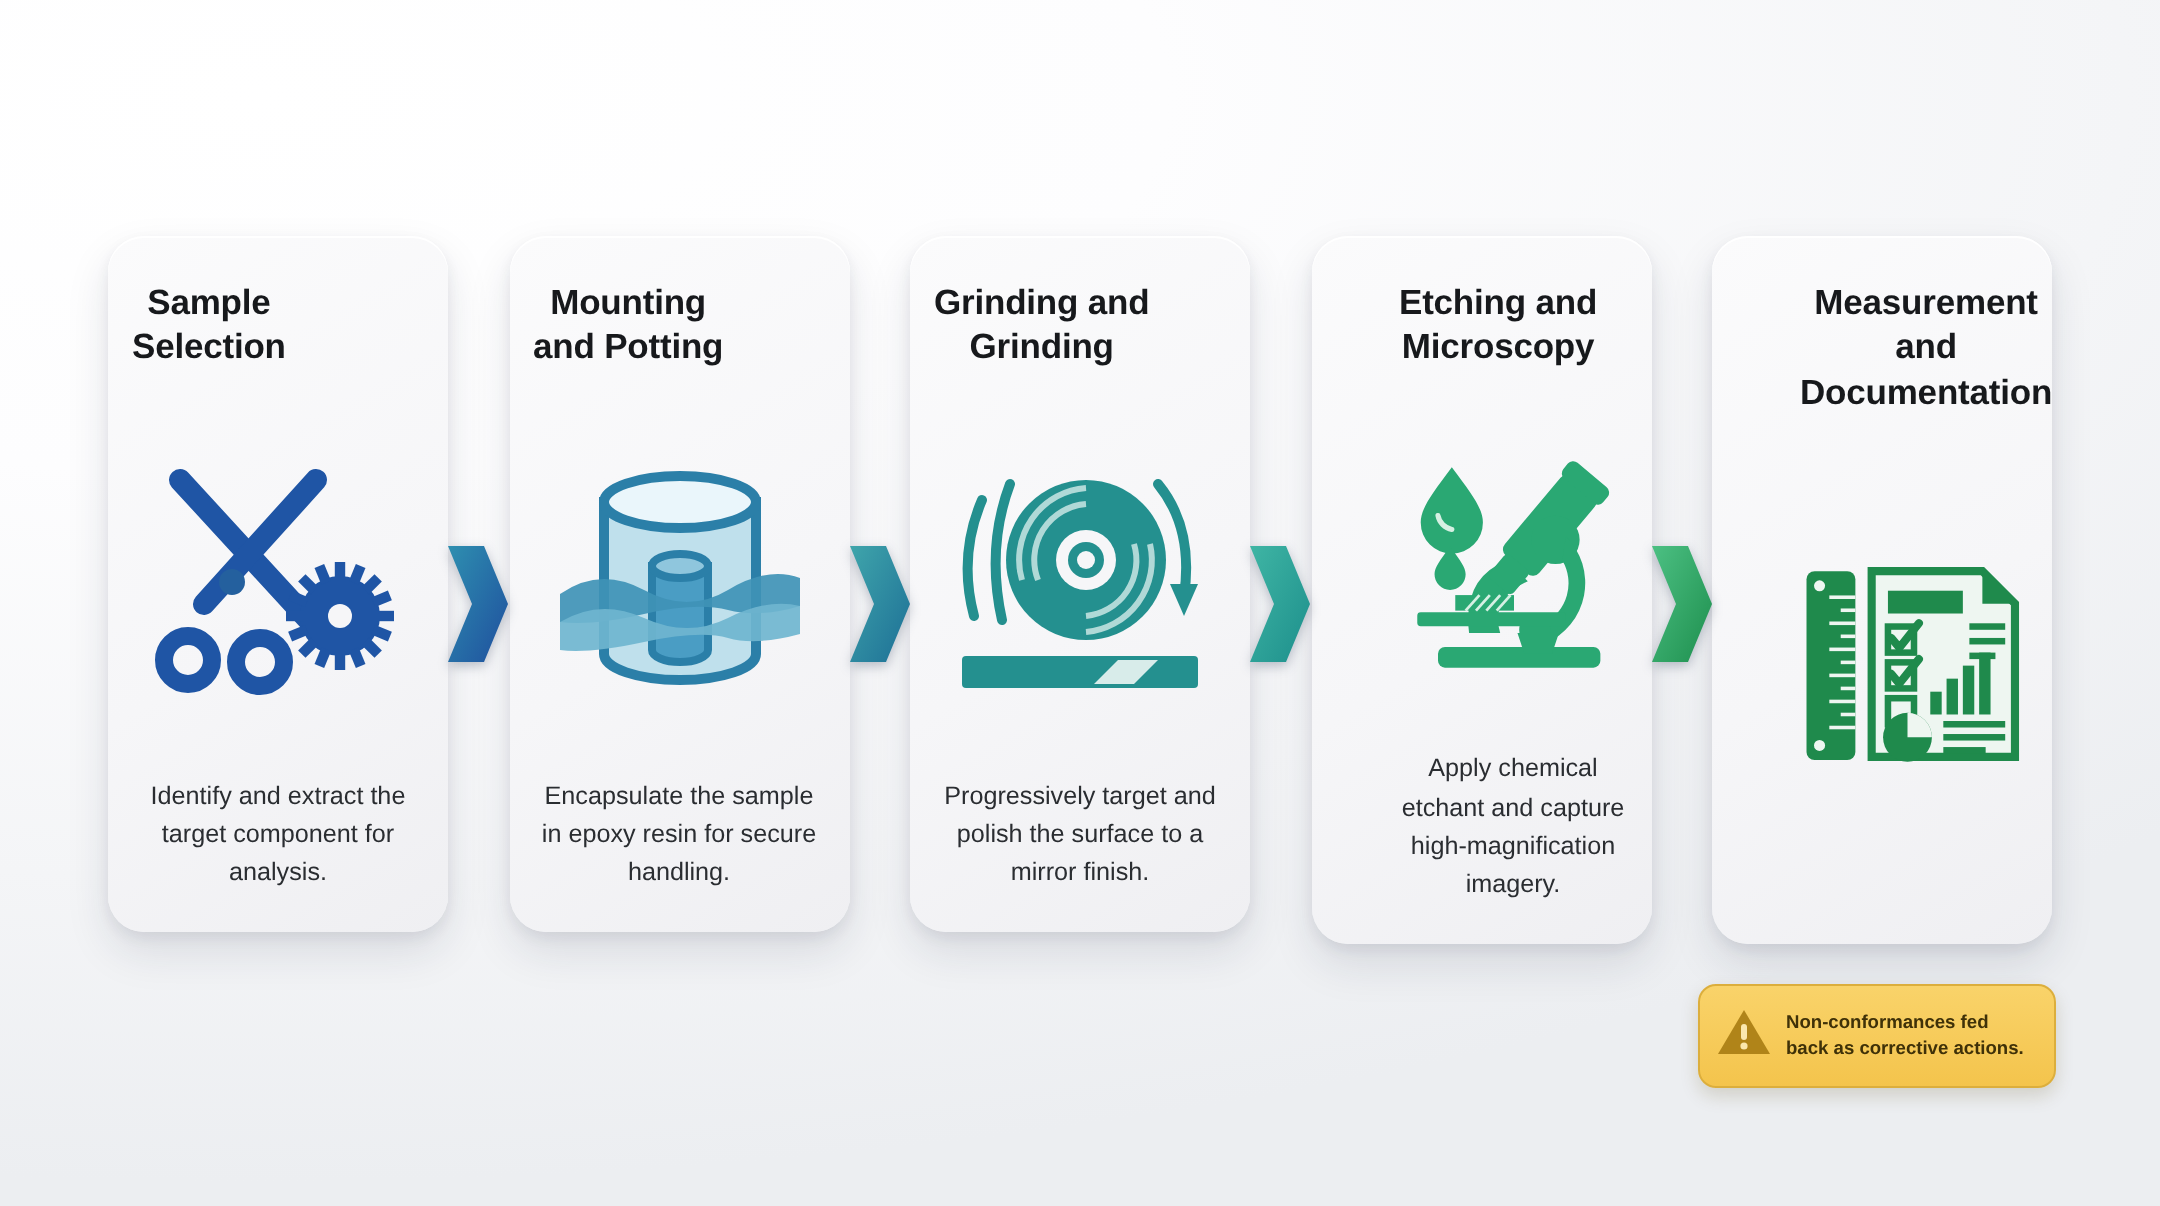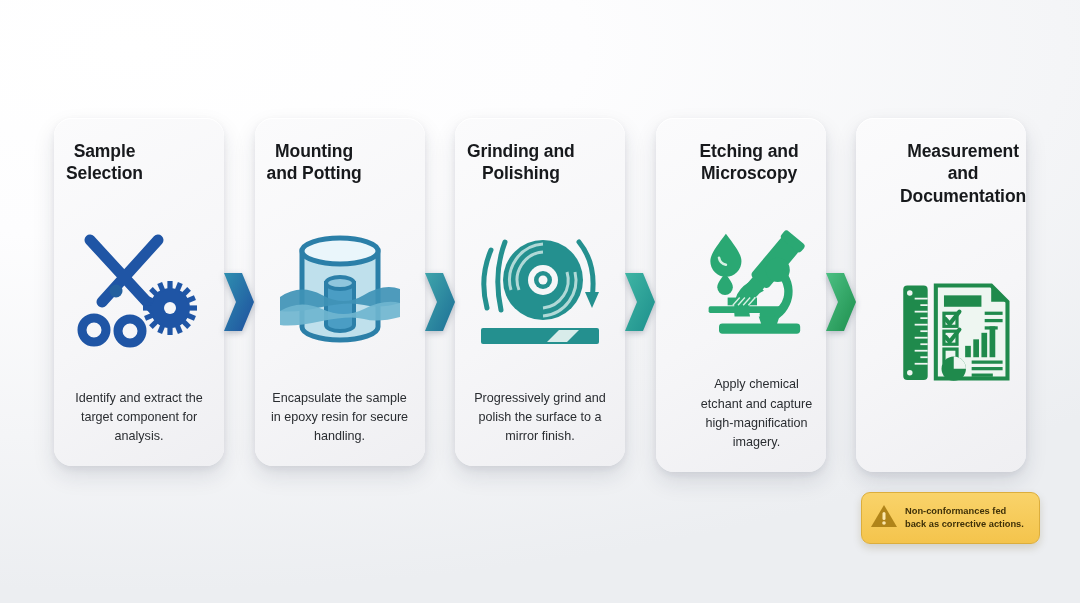--- a/index.html
+++ b/index.html
@@ -94,21 +94,20 @@
     left: 849px; top: 492px;
     width: 179px; height: 52px;
     background: linear-gradient(180deg, #f9d36a 0%, #f4c44c 100%);
     border: 1px solid #dcae3c;
     border-radius: 9px;
     box-shadow: 0 4px 9px rgba(90,70,10,.18);
     display: flex;
     align-items: center;
     gap: 7px;
     padding: 6px 9px 6px 8px;
-    margin-left: 12px;
   }
   #callout .warn-ico { flex: 0 0 28px; }
   #callout .warn-text {
     font-size: 9.3px;
     font-weight: bold;
     color: #3f3108;
     line-height: 1.35;
   }
 </style>
 </head>
@@ -208,21 +207,21 @@
             <stop offset="1" stop-color="#1d6f96"></stop>
       </linearGradient>
         </defs>
       <path d="M0 0 L18 0 L30 29 L18 58 L0 58 L12 29 Z" fill="url(#ag2)"></path>
     </svg>
   </div>
 
   <div class="step">
     <div class="step-title">
       <span>Grinding and</span><br>
-      <span>Polishing</span>
+      <span>Grinding</span>
     </div>
     <div class="icon-wrap">
       <svg width="130" height="122" viewBox="0 0 130 122">
 
         <g fill="none" stroke="#24908f" stroke-width="5" stroke-linecap="round">
           <path d="M16 22 Q4 50 12 80"></path>
           <path d="M30 14 Q18 46 26 82"></path>
         </g>
 
         <circle cx="68" cy="52" r="40" fill="#24908f"></circle>
@@ -238,21 +237,21 @@
 
         <g fill="none" stroke="#24908f" stroke-width="5" stroke-linecap="round">
           <path d="M104 14 Q122 36 117 70"></path>
         </g>
         <path d="M110 64 L117 80 L124 64 Z" fill="#24908f"></path>
 
         <rect x="6" y="100" width="118" height="16" rx="2" fill="#24908f"></rect>
         <path d="M72 114 L84 102 L104 102 L92 114 Z" fill="#d8ecea"></path>
       </svg>
     </div>
-    <div class="step-desc">Progressively grind and polish the surface to a mirror finish.</div>
+    <div class="step-desc">Progressively target and polish the surface to a mirror finish.</div>
   </div>
 
   <div class="arrow">
     <svg width="30" height="58" viewBox="0 0 30 58">
       <defs>
           <linearGradient id="ag3" x1="0" y1="0" x2="1" y2="1">
         <stop offset="0" stop-color="#3fb5a4"></stop>
             <stop offset="1" stop-color="#1d8f8c"></stop>
       </linearGradient>
         </defs>

